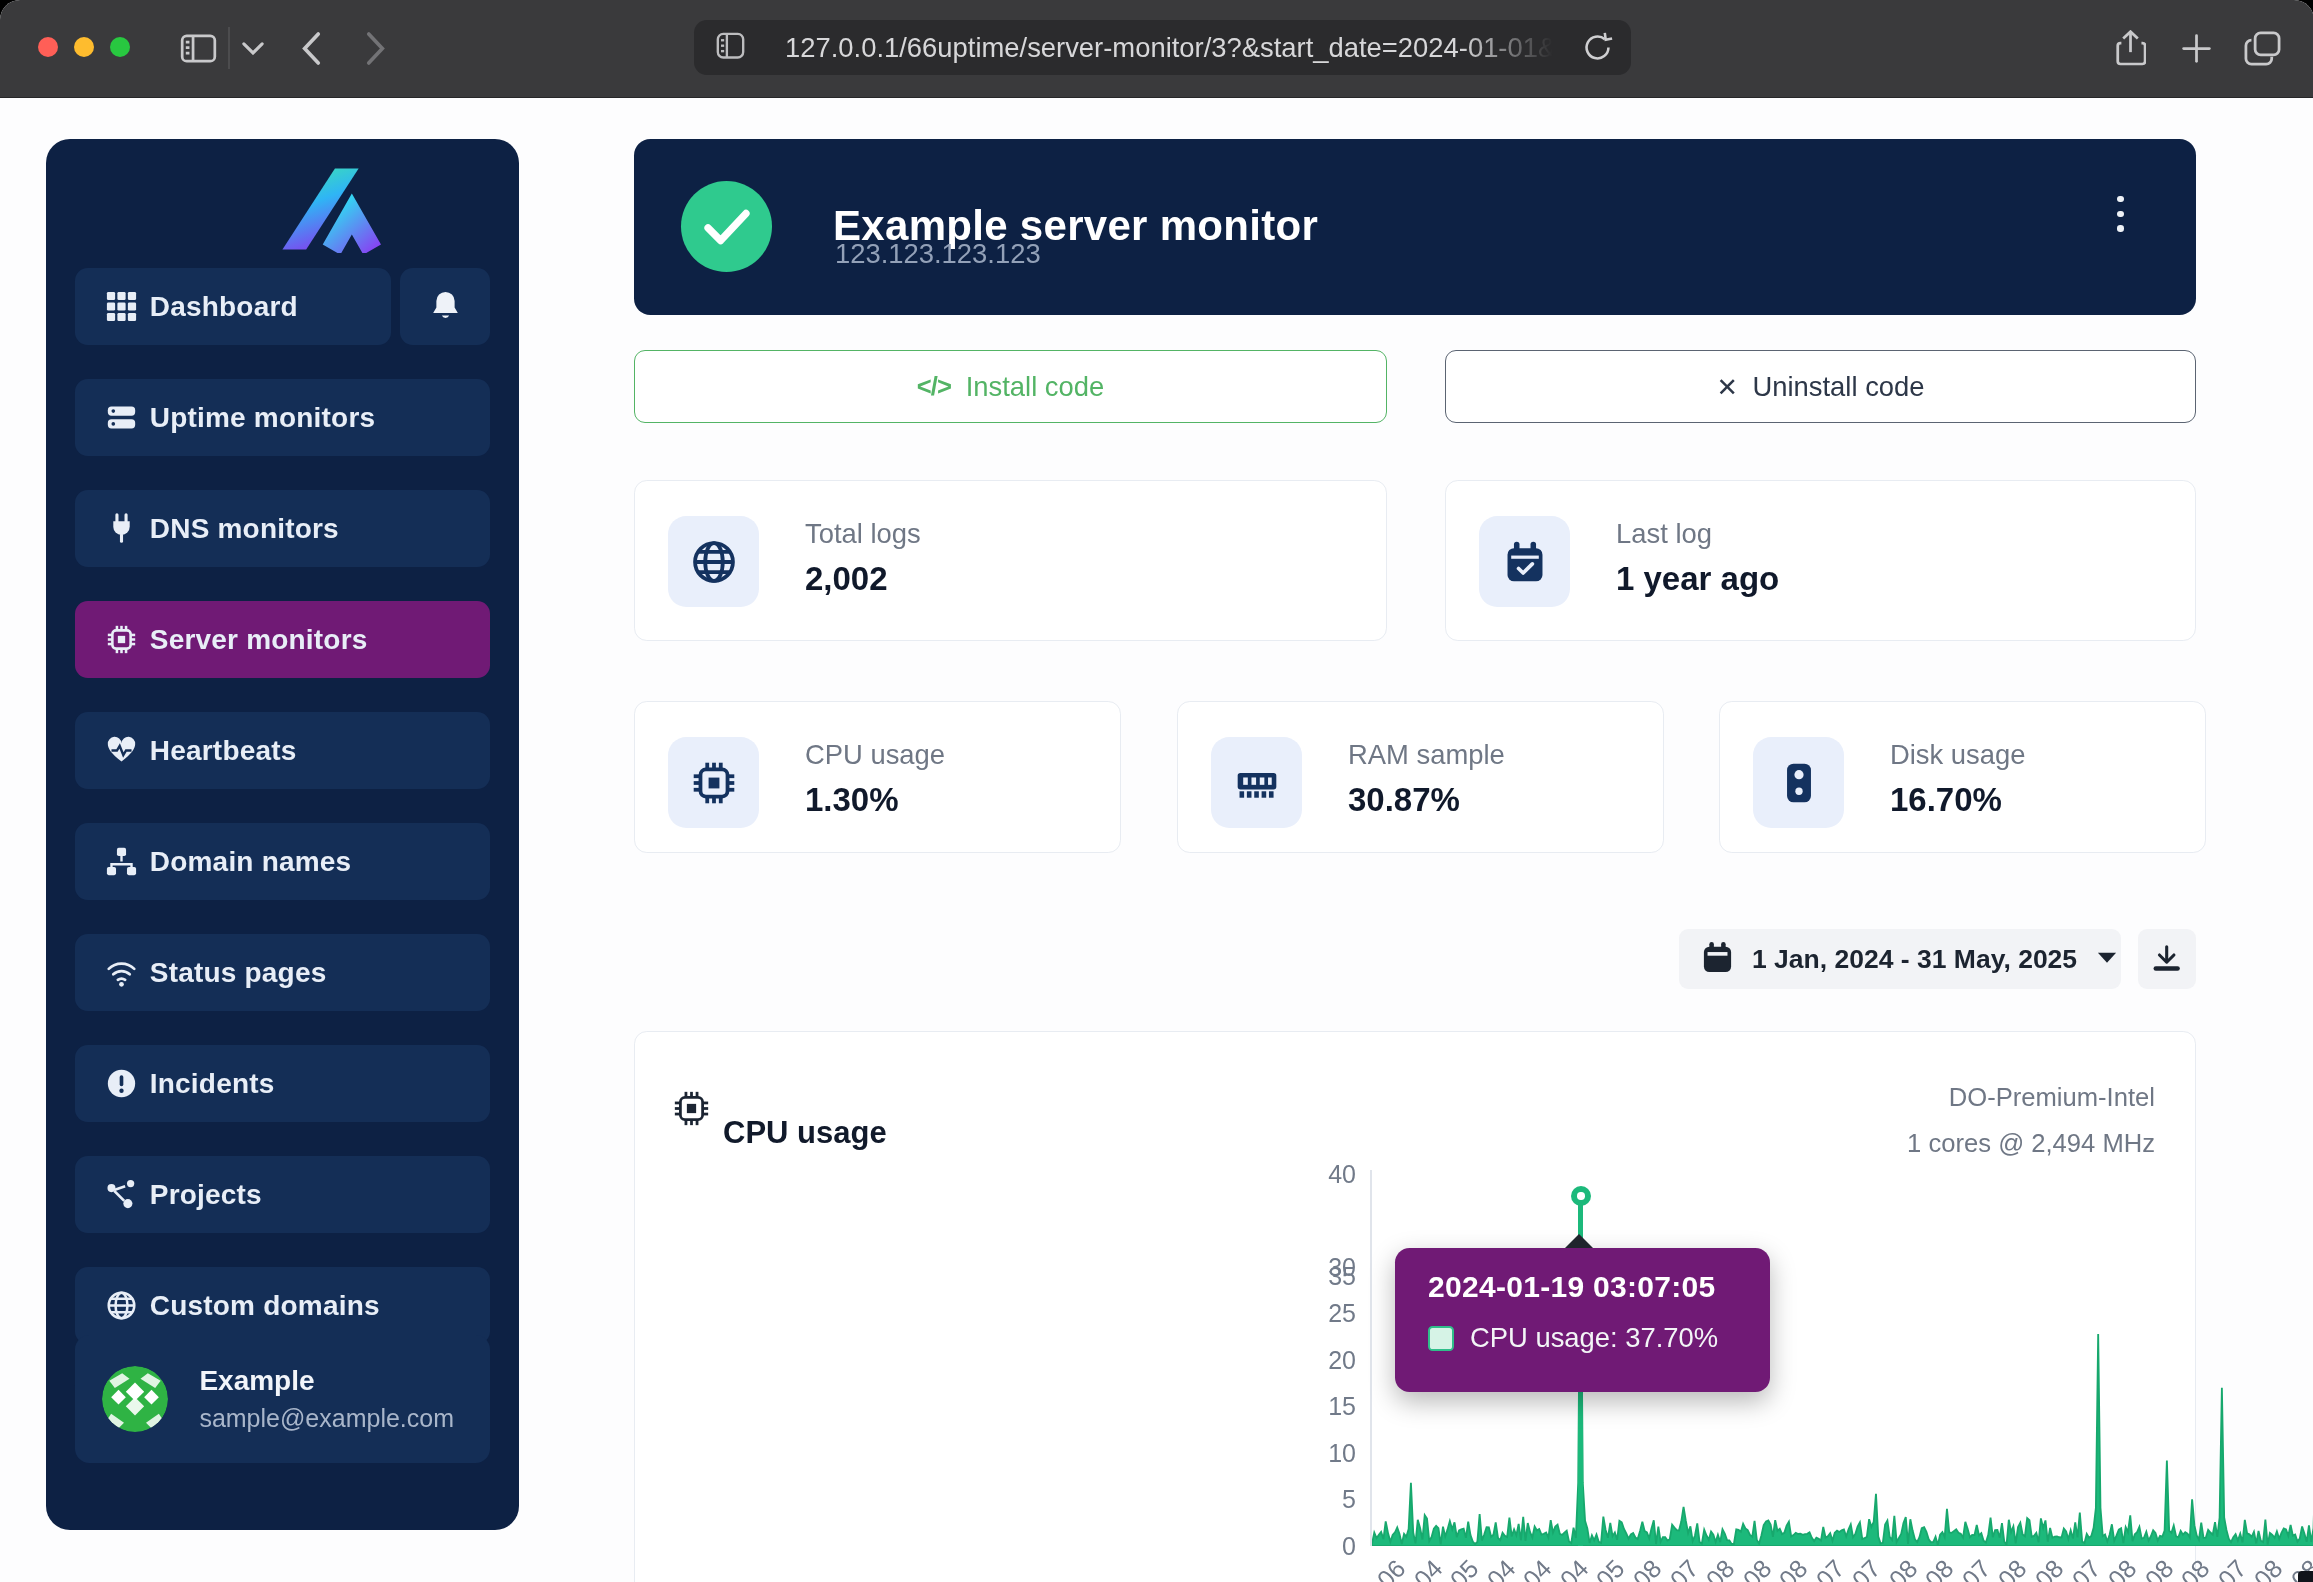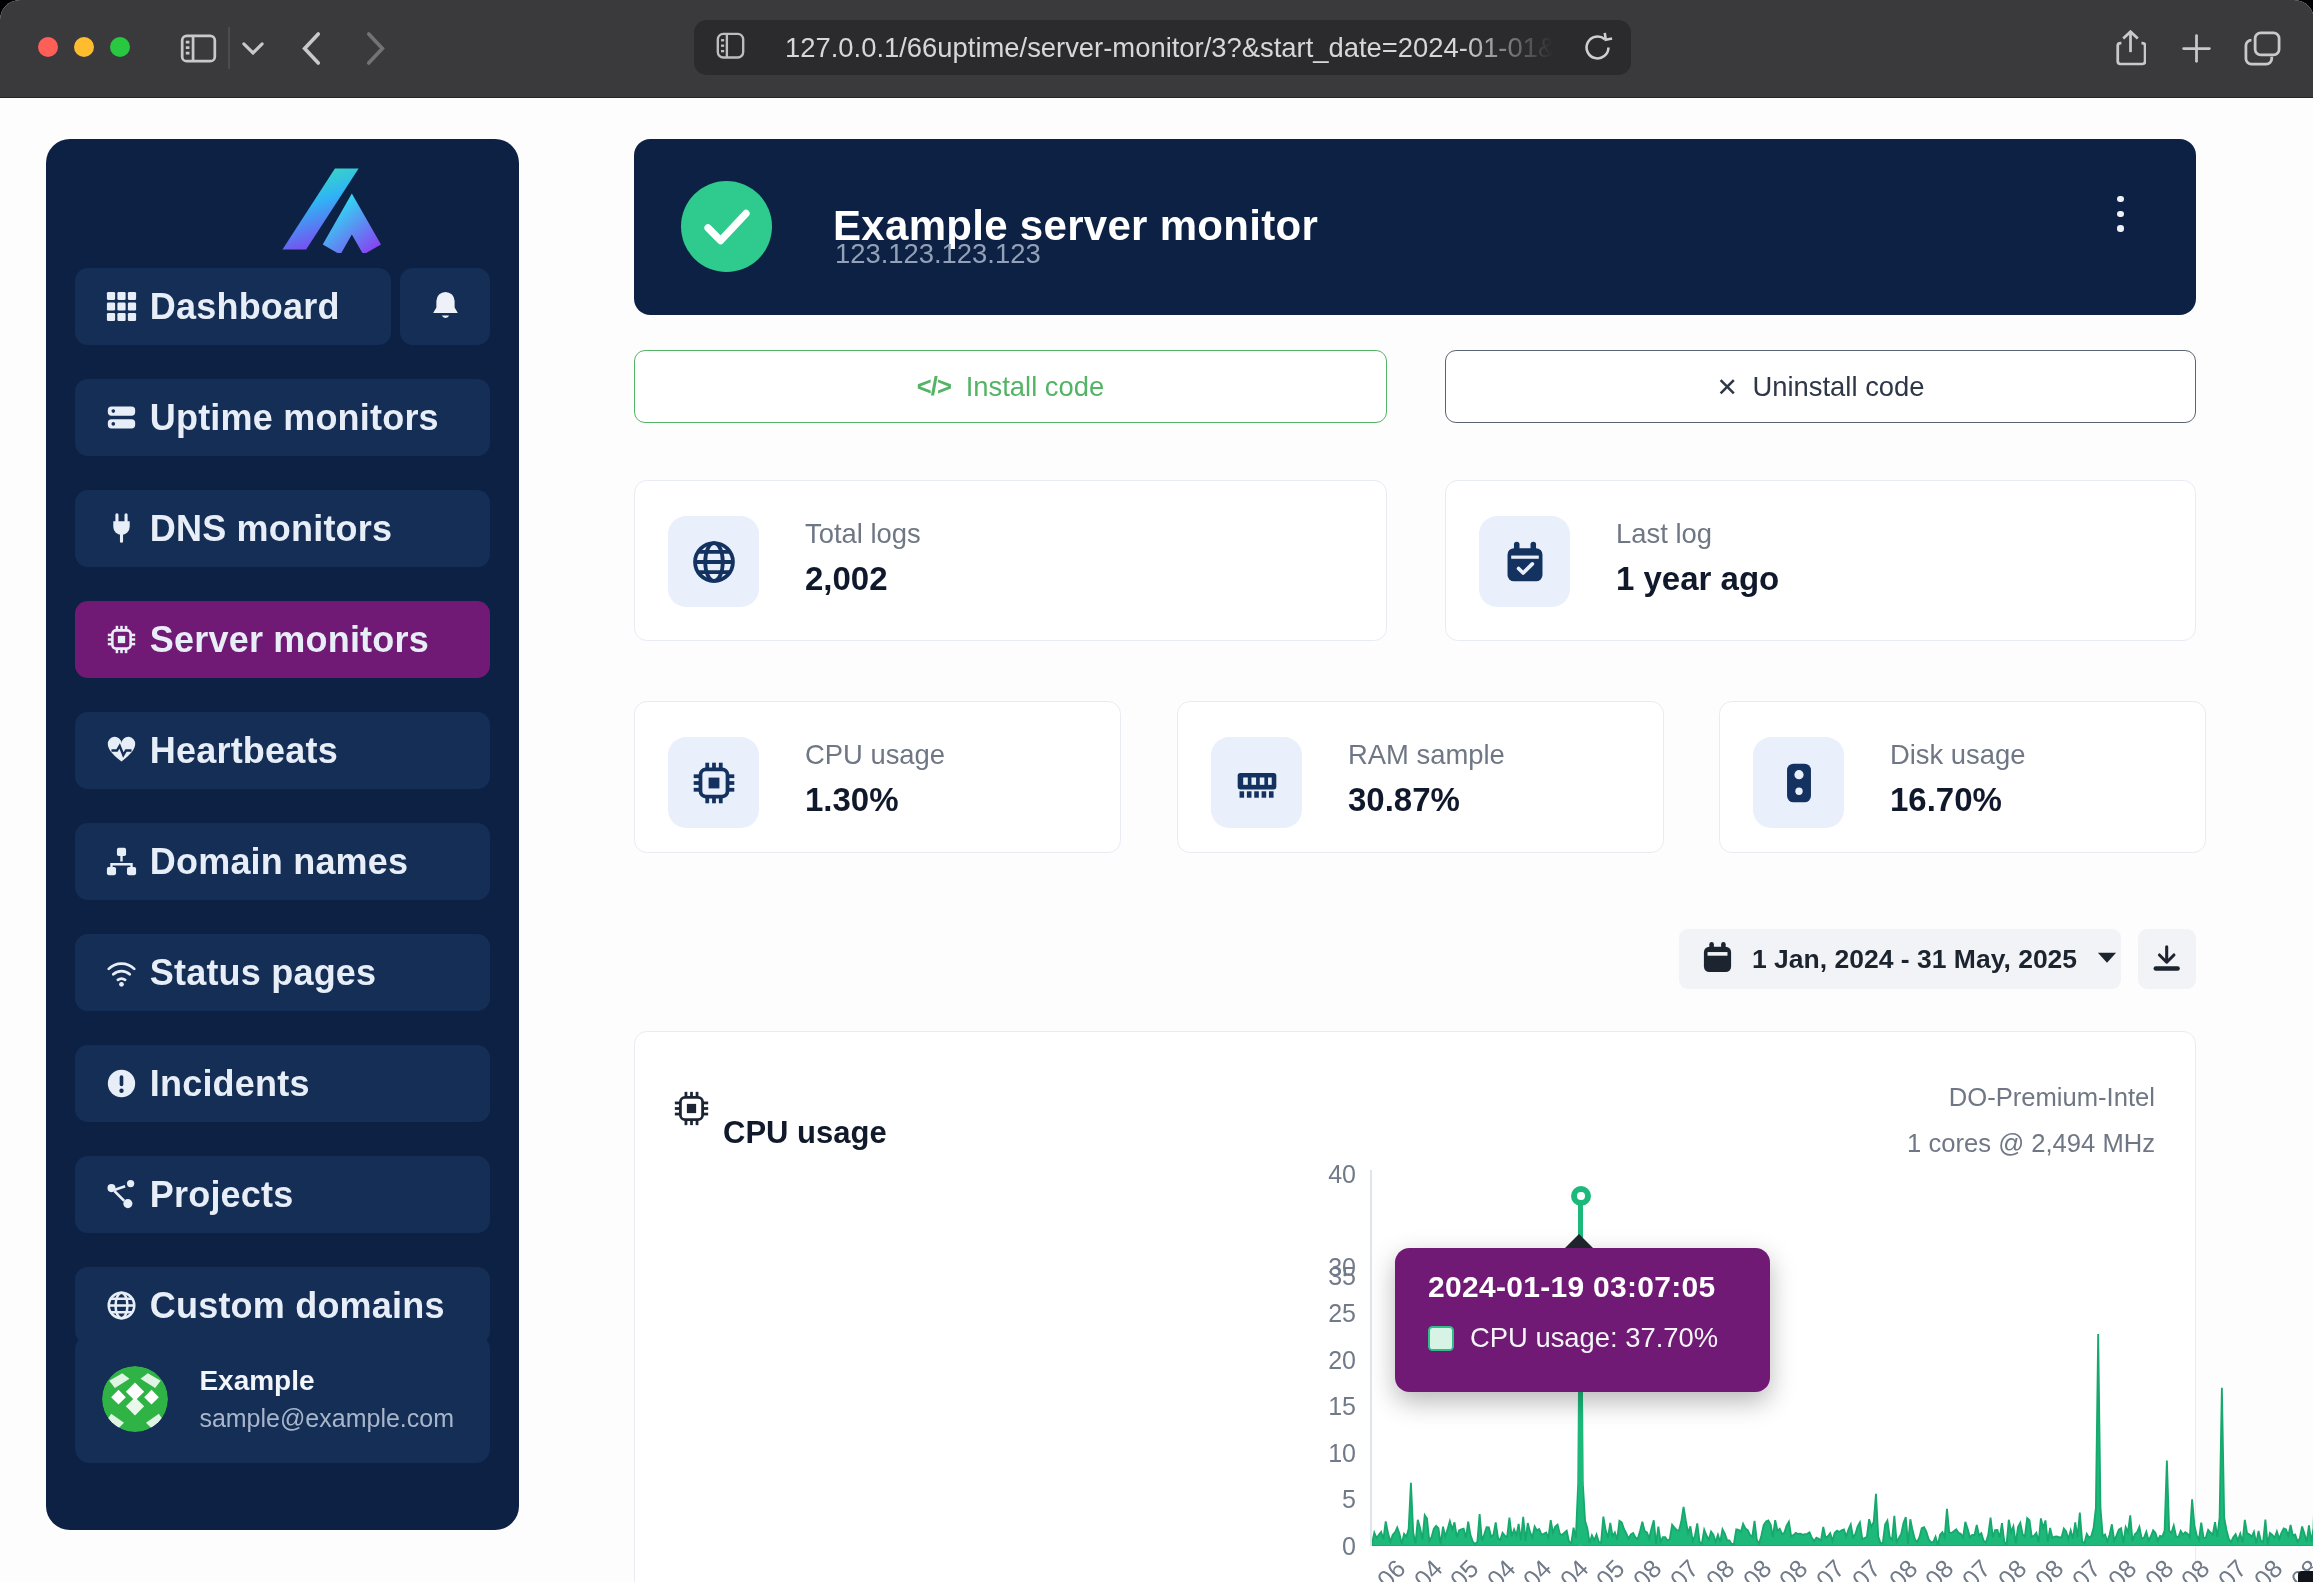--- a/index.html
+++ b/index.html
@@ -26,21 +26,21 @@
   .sidebar{position:absolute;left:46px;top:41px;width:473px;height:1391px;background:#0d2144;border-radius:24px;}
   .logo{position:absolute;left:228px;top:25.6px;width:110px;height:88px;}
   .nav{position:absolute;left:29px;top:129px;width:415px;}
   .nav-row{display:flex;gap:9.1px;margin-bottom:34px;}
   .nav-item{height:77px;border-radius:12.8px;background:#142e56;display:flex;align-items:center;cursor:pointer;}
   .nav-item.full{width:415px;margin-bottom:34px;}
   .nav-item.dash{flex:1;}
   .nav-item.active{background:#701a75;}
   .nav-icon{width:31px;height:31px;margin-left:31px;color:#e8eef7;flex:none;}
   .nav-icon svg{width:31px;height:31px;display:block;}
-  .nav-label{margin-left:12.8px;font-size:36px;font-weight:600;color:#e8eef7;letter-spacing:0.2px;}
+  .nav-label{margin-left:12.8px;font-size:28px;font-weight:600;color:#e8eef7;letter-spacing:0.2px;}
   .bell-btn{width:90px;height:77px;border-radius:12.8px;background:#142e56;display:flex;align-items:center;justify-content:center;color:#eef2f8;cursor:pointer;}
   .partial-item{position:absolute;left:29px;top:1234px;width:415px;height:24px;background:#142e56;border-radius:12.8px 12.8px 0 0;}
   .user-card{position:absolute;left:29px;top:1196px;width:415px;height:128px;background:#142e56;border-radius:14.6px;display:flex;align-items:center;}
   .avatar{width:66px;height:66px;border-radius:50%;margin-left:27.4px;flex:none;overflow:hidden;}
   .user-meta{margin-left:31px;}
   .user-name{font-size:28px;font-weight:700;color:#f2f5fa;}
   .user-email{font-size:25px;color:#a9b6ca;margin-top:7.3px;}
 
   
   .main{position:absolute;left:634px;top:0;width:1562px;}

